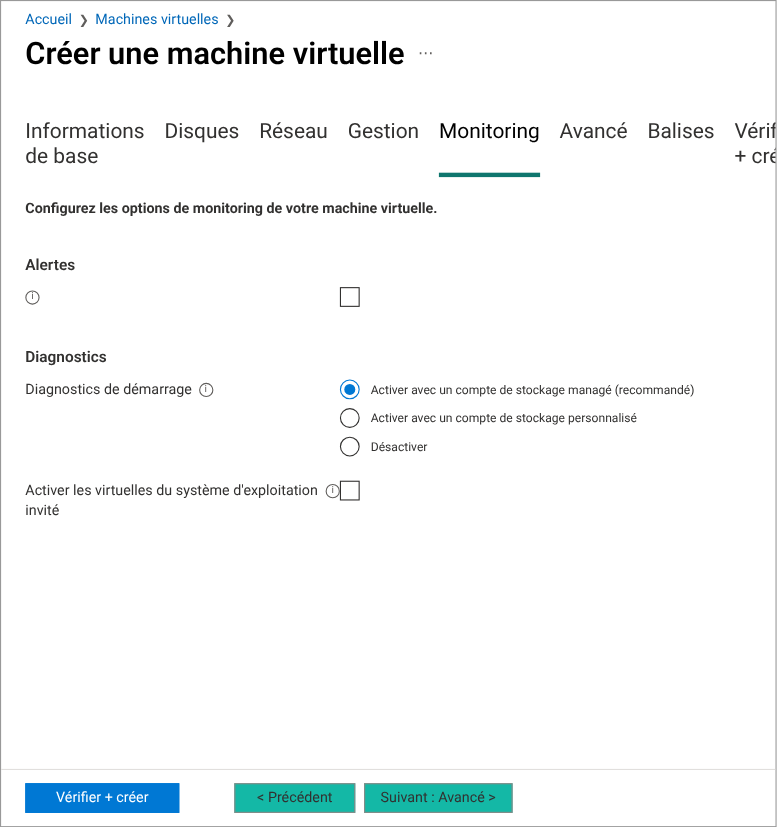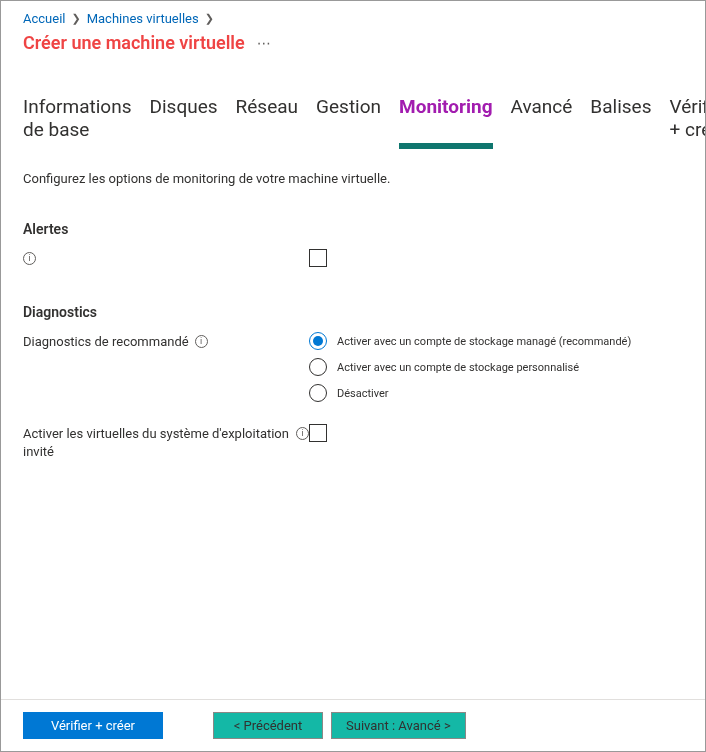--- a/index.html
+++ b/index.html
@@ -25,47 +25,48 @@
   }
   .breadcrumb a { color: #0067b8; text-decoration: none; cursor: pointer; }
   .breadcrumb .chev { color: #605e5c; font-size: 11px; }
   .page-title-row {
     display: flex;
     align-items: center;
     gap: 12px;
     margin-bottom: 42px;
   }
   .page-title {
-    font-size: 18px;
+    font-size: 28px;
     font-weight: 600;
-    color: #ef4444;
+    color: #000000;
   }
   .ellipsis { color: #605e5c; font-size: 14px; letter-spacing: 1px; cursor: pointer; }
   .tabs {
     display: flex;
     gap: 18px;
     border-bottom: none;
     margin-bottom: 22px;
   }
   .tab {
     font-size: 19px;
     color: #323130;
     padding-bottom: 6px;
     cursor: pointer;
     border-bottom: 2px solid transparent;
   }
   .tab.active {
-    color: #a21caf;
-    border-bottom: 6px solid #0f766e;
-    font-weight: 700;
+    color: #000000;
+    border-bottom: 4px solid #0f766e;
+    font-weight: 400;
   }
   .intro {
     font-size: 13px;
     color: #323130;
     margin-bottom: 18px;
+    font-weight: bold;
   }
   .section-head {
     font-weight: 600;
     font-size: 14px;
     color: #323130;
     margin-bottom: 12px;
     margin-top: 35px;
   }
   .form-row {
     display: flex;
@@ -187,21 +188,21 @@
     </div>
     <div class="form-control-col">
       <span class="checkbox"></span>
     </div>
   </div>
 
   <div class="section-head" style="margin-top:34px">Diagnostics</div>
 
   <div class="form-row">
     <div class="form-label-col">
-      <span class="lbl">Diagnostics de recommandé</span>
+      <span class="lbl">Diagnostics de démarrage</span>
       <span class="info-icon">i</span>
     </div>
     <div class="form-control-col">
       <div class="radio-group">
         <label class="radio-row">
           <span class="radio selected"></span>
           <span class="radio-label">Activer avec un compte de stockage managé (recommandé)</span>
         </label>
         <label class="radio-row">
           <span class="radio"></span>

